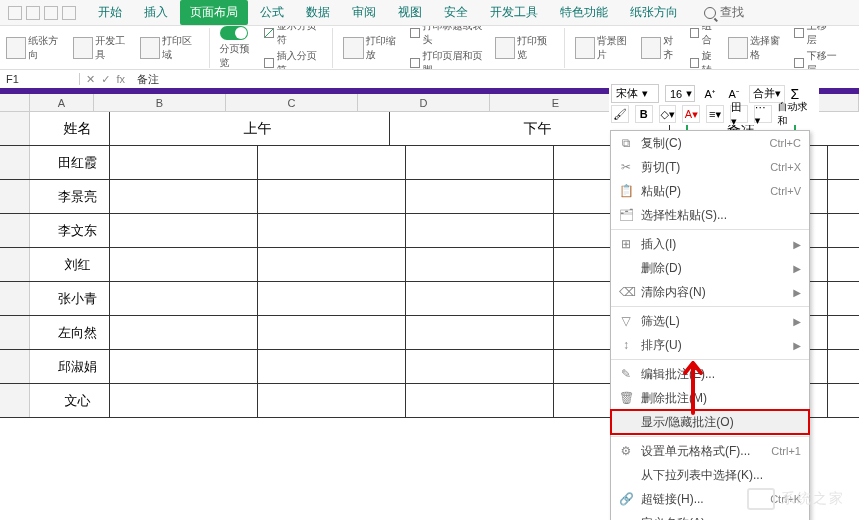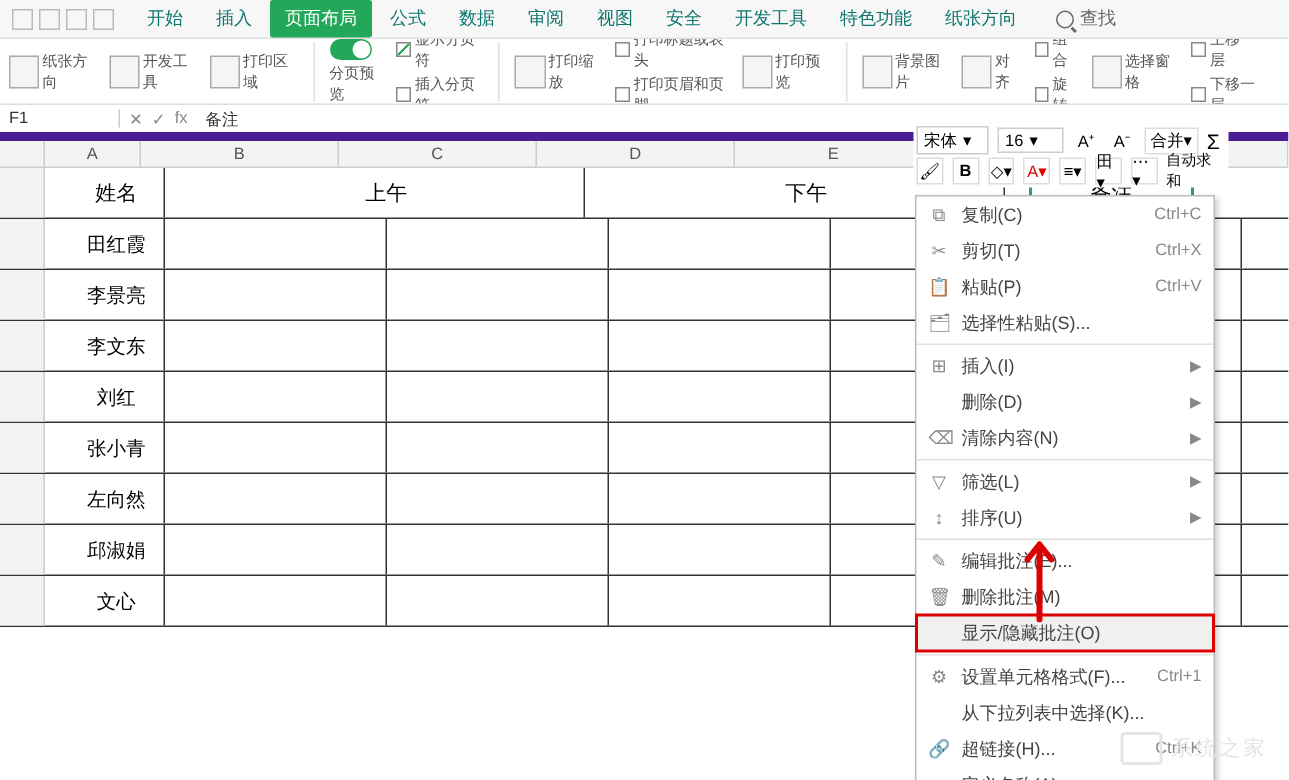--- a/index.html
+++ b/index.html
@@ -62,21 +62,21 @@
   .active-cell { border: 2px solid #22a858 !important; }
 
   
   .comment-box { position: absolute; left: 658px; top: 0px; width: 95px; height: 26px; background: #fff8c8; border: 1px solid #c6ba82; font-size: 9px; padding: 1px 3px; color: #333; overflow: hidden; }
 
   
   .format-panel { position: absolute; right: 40px; top: 82px; width: 210px; background: #fff; display: flex; flex-direction: column; gap: 2px; font-size: 11px; padding: 2px; }
   .fmt-row { display: flex; align-items: center; gap: 6px; }
   .font-sel { border: 1px solid #ccc; padding: 1px 4px; display: flex; align-items: center; gap: 4px; font-size: 11px; }
   .font-sel.name { width: 48px; }
-  .font-sel.size { width: 44px; }
+  .font-sel.size { width: 30px; }
   .fbtn { width: 18px; height: 18px; border: 1px solid #ddd; display: flex; align-items: center; justify-content: center; cursor: pointer; font-size: 11px; }
   .fbtn.noborder { border: none; }
 
   
   .ctxmenu { position: absolute; left: 610px; top: 130px; width: 200px; background: #fff; border: 1px solid #bbb; box-shadow: 2px 2px 4px rgba(0,0,0,.2); font-size: 12px; }
   .mitem { display: flex; align-items: center; height: 24px; padding: 0 8px; color: #444; cursor: pointer; gap: 8px; }
   .mitem.highlight { outline: 2px solid #d00; outline-offset: -1px; background: #f0f0f0; }
   .mico { width: 14px; text-align: center; color: #888; }
   .mlabel { flex: 1; }
   .mshort { color: #888; font-size: 11px; }

